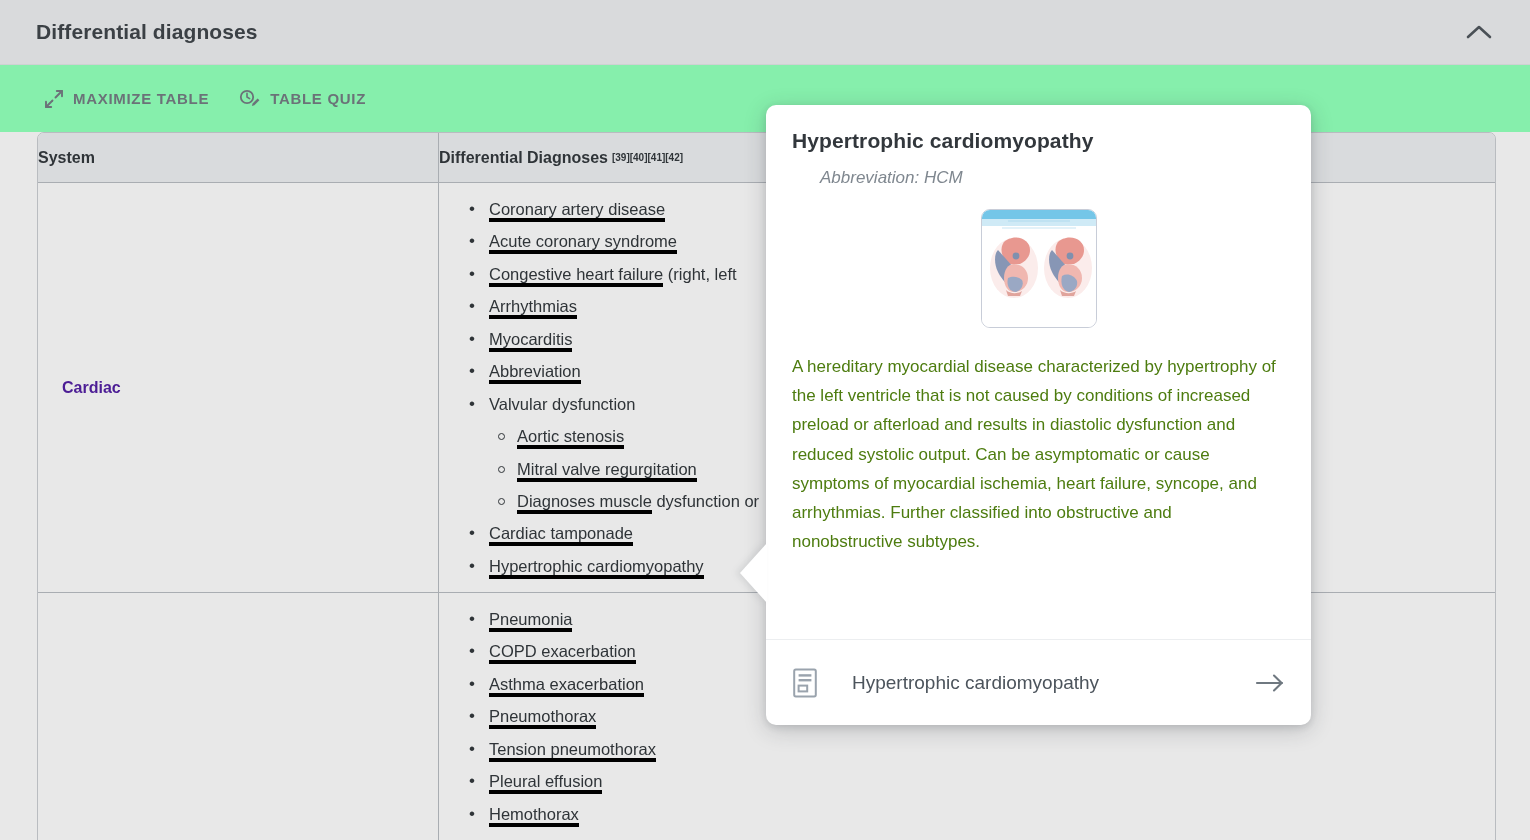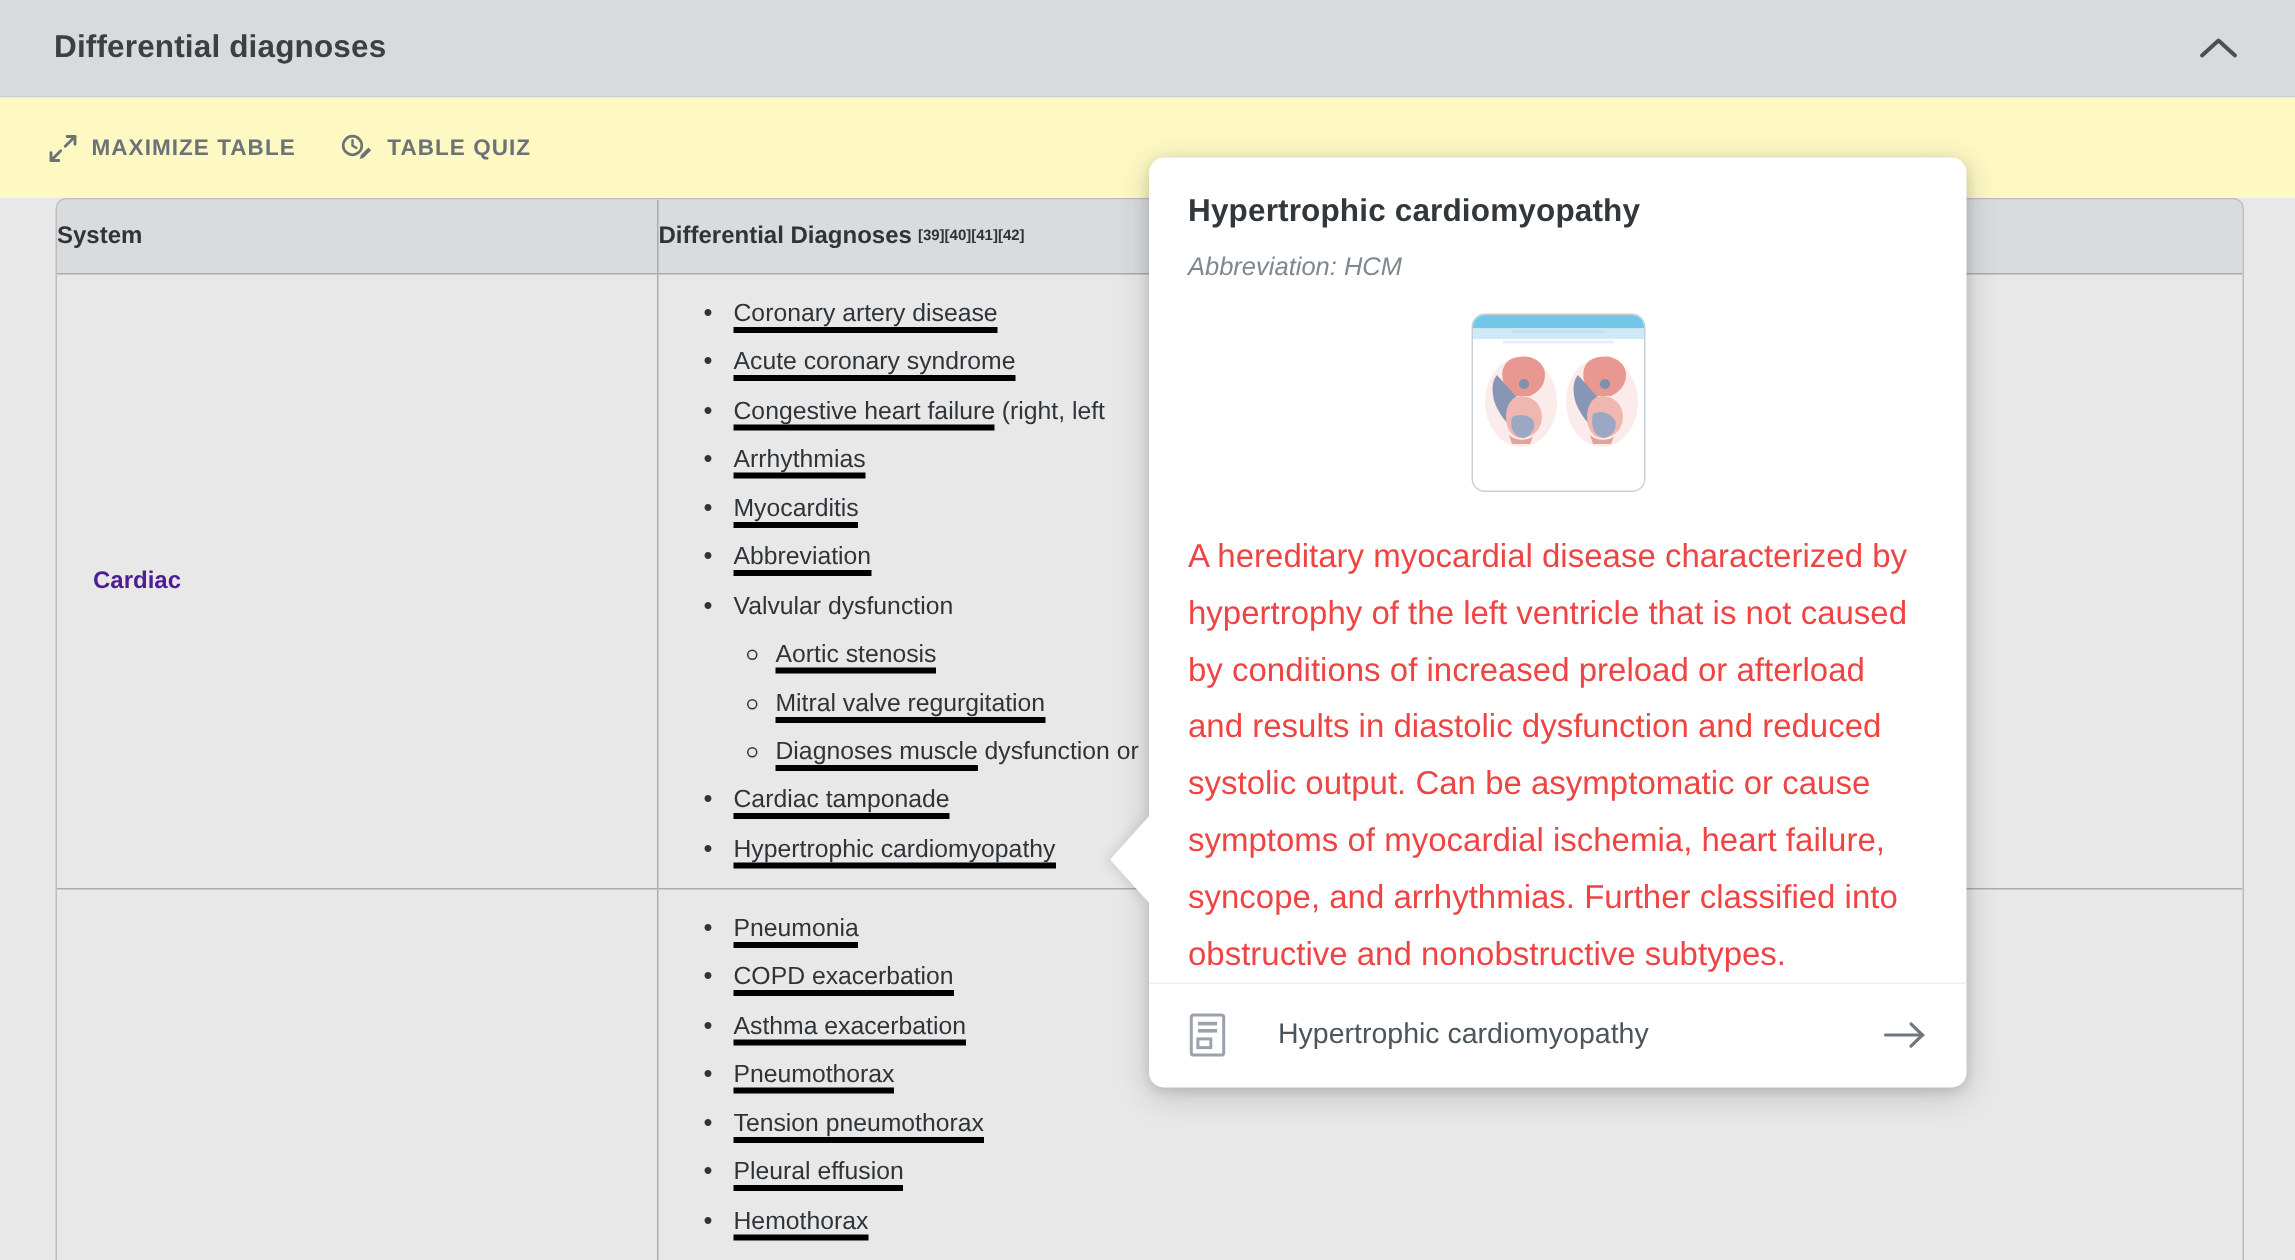--- a/index.html
+++ b/index.html
@@ -32,22 +32,22 @@
     display: flex; align-items: center; justify-content: center;
     cursor: pointer; background: none; border: none;
   }
   .collapse-btn svg { display: block; }
 
   
   .toolbar {
     position: absolute; top: 65px; left: 0;
     width: 1530px; height: 67px;
     display: flex; align-items: center;
-    padding-left: 32px;
-    background: #fef9c3;
+    padding-left: 44px;
+    background: #86efac;
   }
   .tool-btn {
     display: flex; align-items: center;
     gap: 9px;
     margin-right: 30px;
     cursor: pointer;
     background: none; border: none;
     color: #6b7278;
     font-size: 15px;
     font-weight: bold;
@@ -169,39 +169,40 @@
     font-size: 21px;
     font-weight: bold;
     color: #32373c;
     letter-spacing: 0.1px;
   }
   .pop-abbr {
     margin-top: 15px;
     font-size: 17px;
     font-style: italic;
     color: #7f878f;
+    margin-left: 28px;
   }
   .pop-thumb-wrap {
     display: flex; justify-content: center;
     margin-top: 21px;
   }
   .pop-thumb {
     width: 116px; height: 119px;
     border: 1px solid #c8cdd8;
     border-radius: 9px;
     background: #ffffff;
     overflow: hidden;
     cursor: pointer;
   }
   .pop-thumb svg { display: block; }
   .pop-desc {
     margin-top: 24px;
-    font-size: 22px;
+    font-size: 17px;
     line-height: 1.72;
-    color: #ef4444;
+    color: #4d7c0f;
   }
   .pop-footer {
     border-top: 1px solid #eceef0;
     height: 86px;
     display: flex; align-items: center;
     padding: 0 26px;
     cursor: pointer;
   }
   .pf-icon { width: 34px; display: flex; align-items: center; }
   .pf-label {

